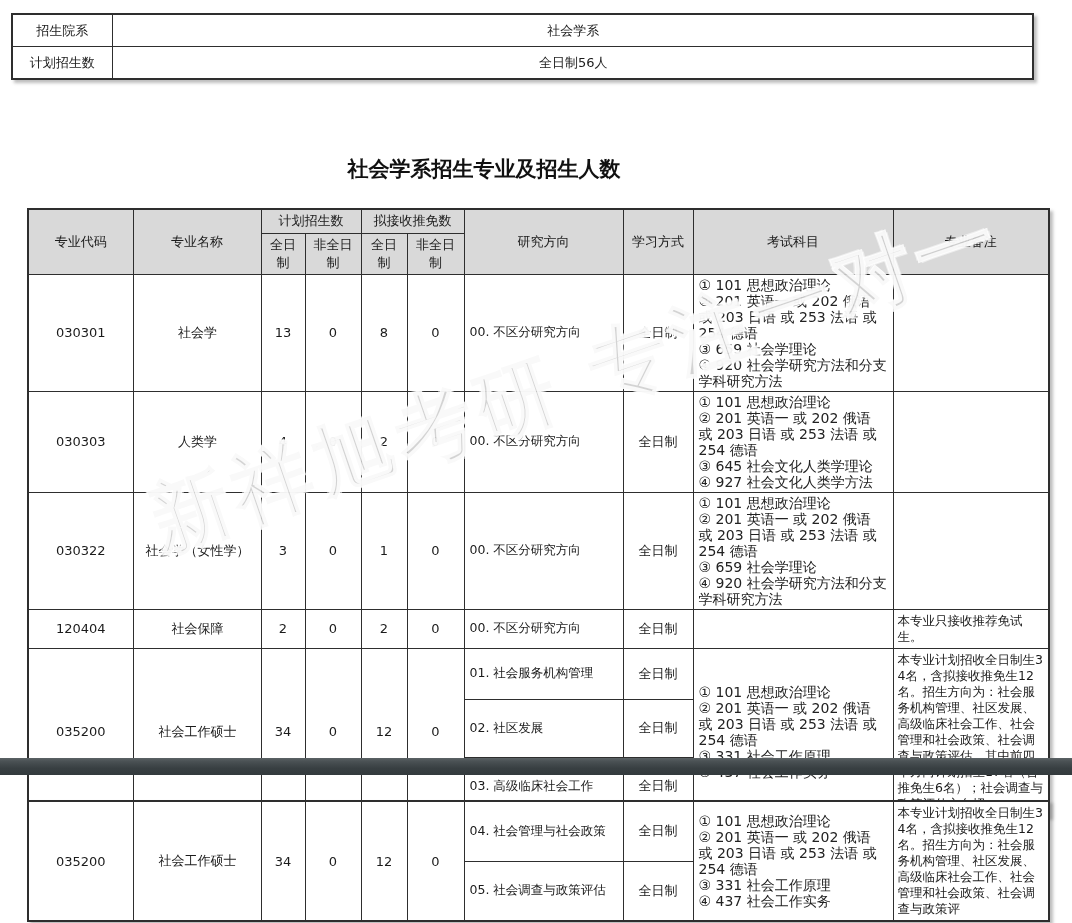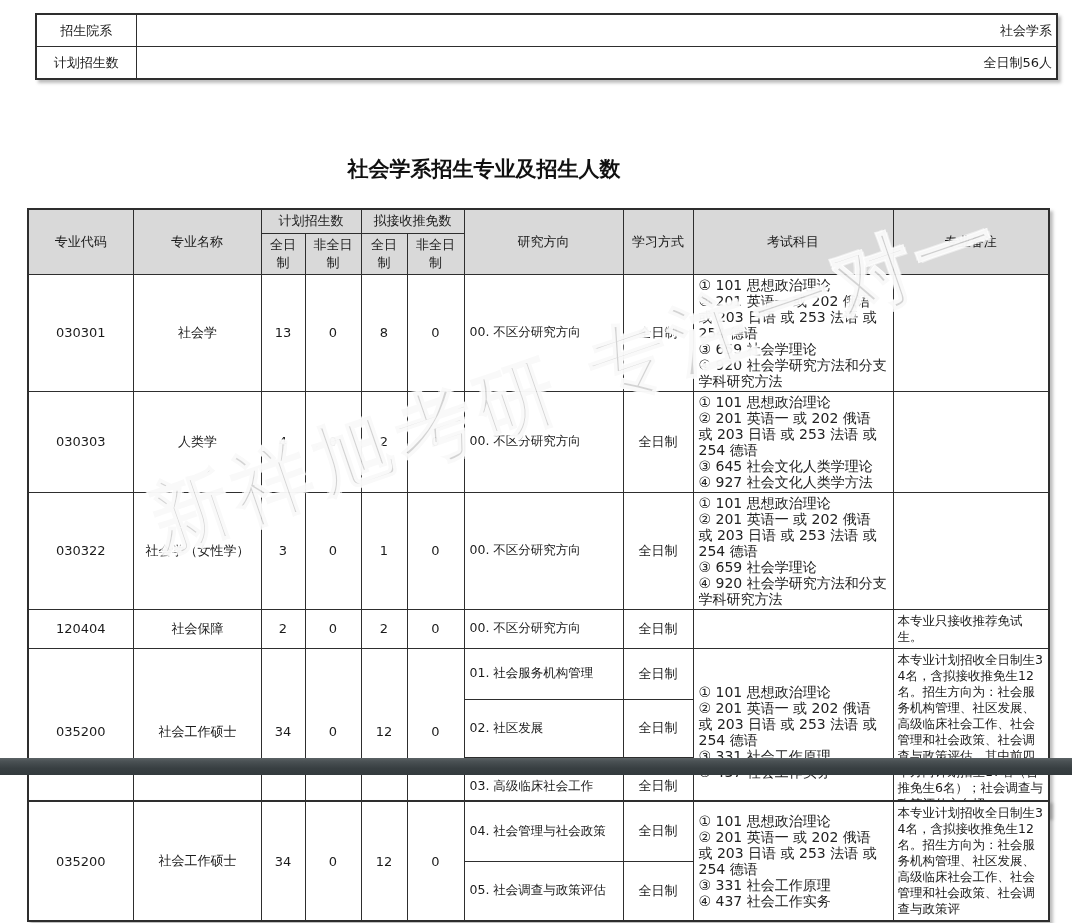--- a/index.html
+++ b/index.html
@@ -8,24 +8,24 @@
     font-family:"DejaVu Sans","Liberation Sans",sans-serif;
     color:#1b1b1b;
   }
   
   table{border-collapse:collapse;table-layout:fixed;background:#fff;}
   td,th{border:1px solid #2e2e2e;padding:2px 4px;font-size:13px;font-weight:normal;
         word-break:break-all;overflow:hidden;}
   .outer{border:2px solid #2e2e2e;box-shadow:3px 3px 3px rgba(110,110,110,0.45);}
 
   
-  .info-table{position:absolute;left:35px;top:13px;width:1021px;}
+  .info-table{position:absolute;left:11px;top:13px;width:1021px;}
   .info-table td{height:27px;}
   .info-label{text-align:center;vertical-align:middle;}
-  .info-value{text-align:right;vertical-align:middle;padding-left:6px;}
+  .info-value{text-align:center;vertical-align:middle;padding-left:6px;}
 
   
   .page-title{position:absolute;left:0;top:155px;width:968px;text-align:center;
     font-size:21px;font-weight:bold;color:#111;}
 
   
   .main-table{position:absolute;left:27px;top:208px;width:1021px;}
   .cont-table{position:absolute;left:27px;top:800px;width:1021px;}
   .hdr{background:#d9d9d9;text-align:center;vertical-align:middle;font-size:13px;}
   .code{text-align:center;vertical-align:middle;}

